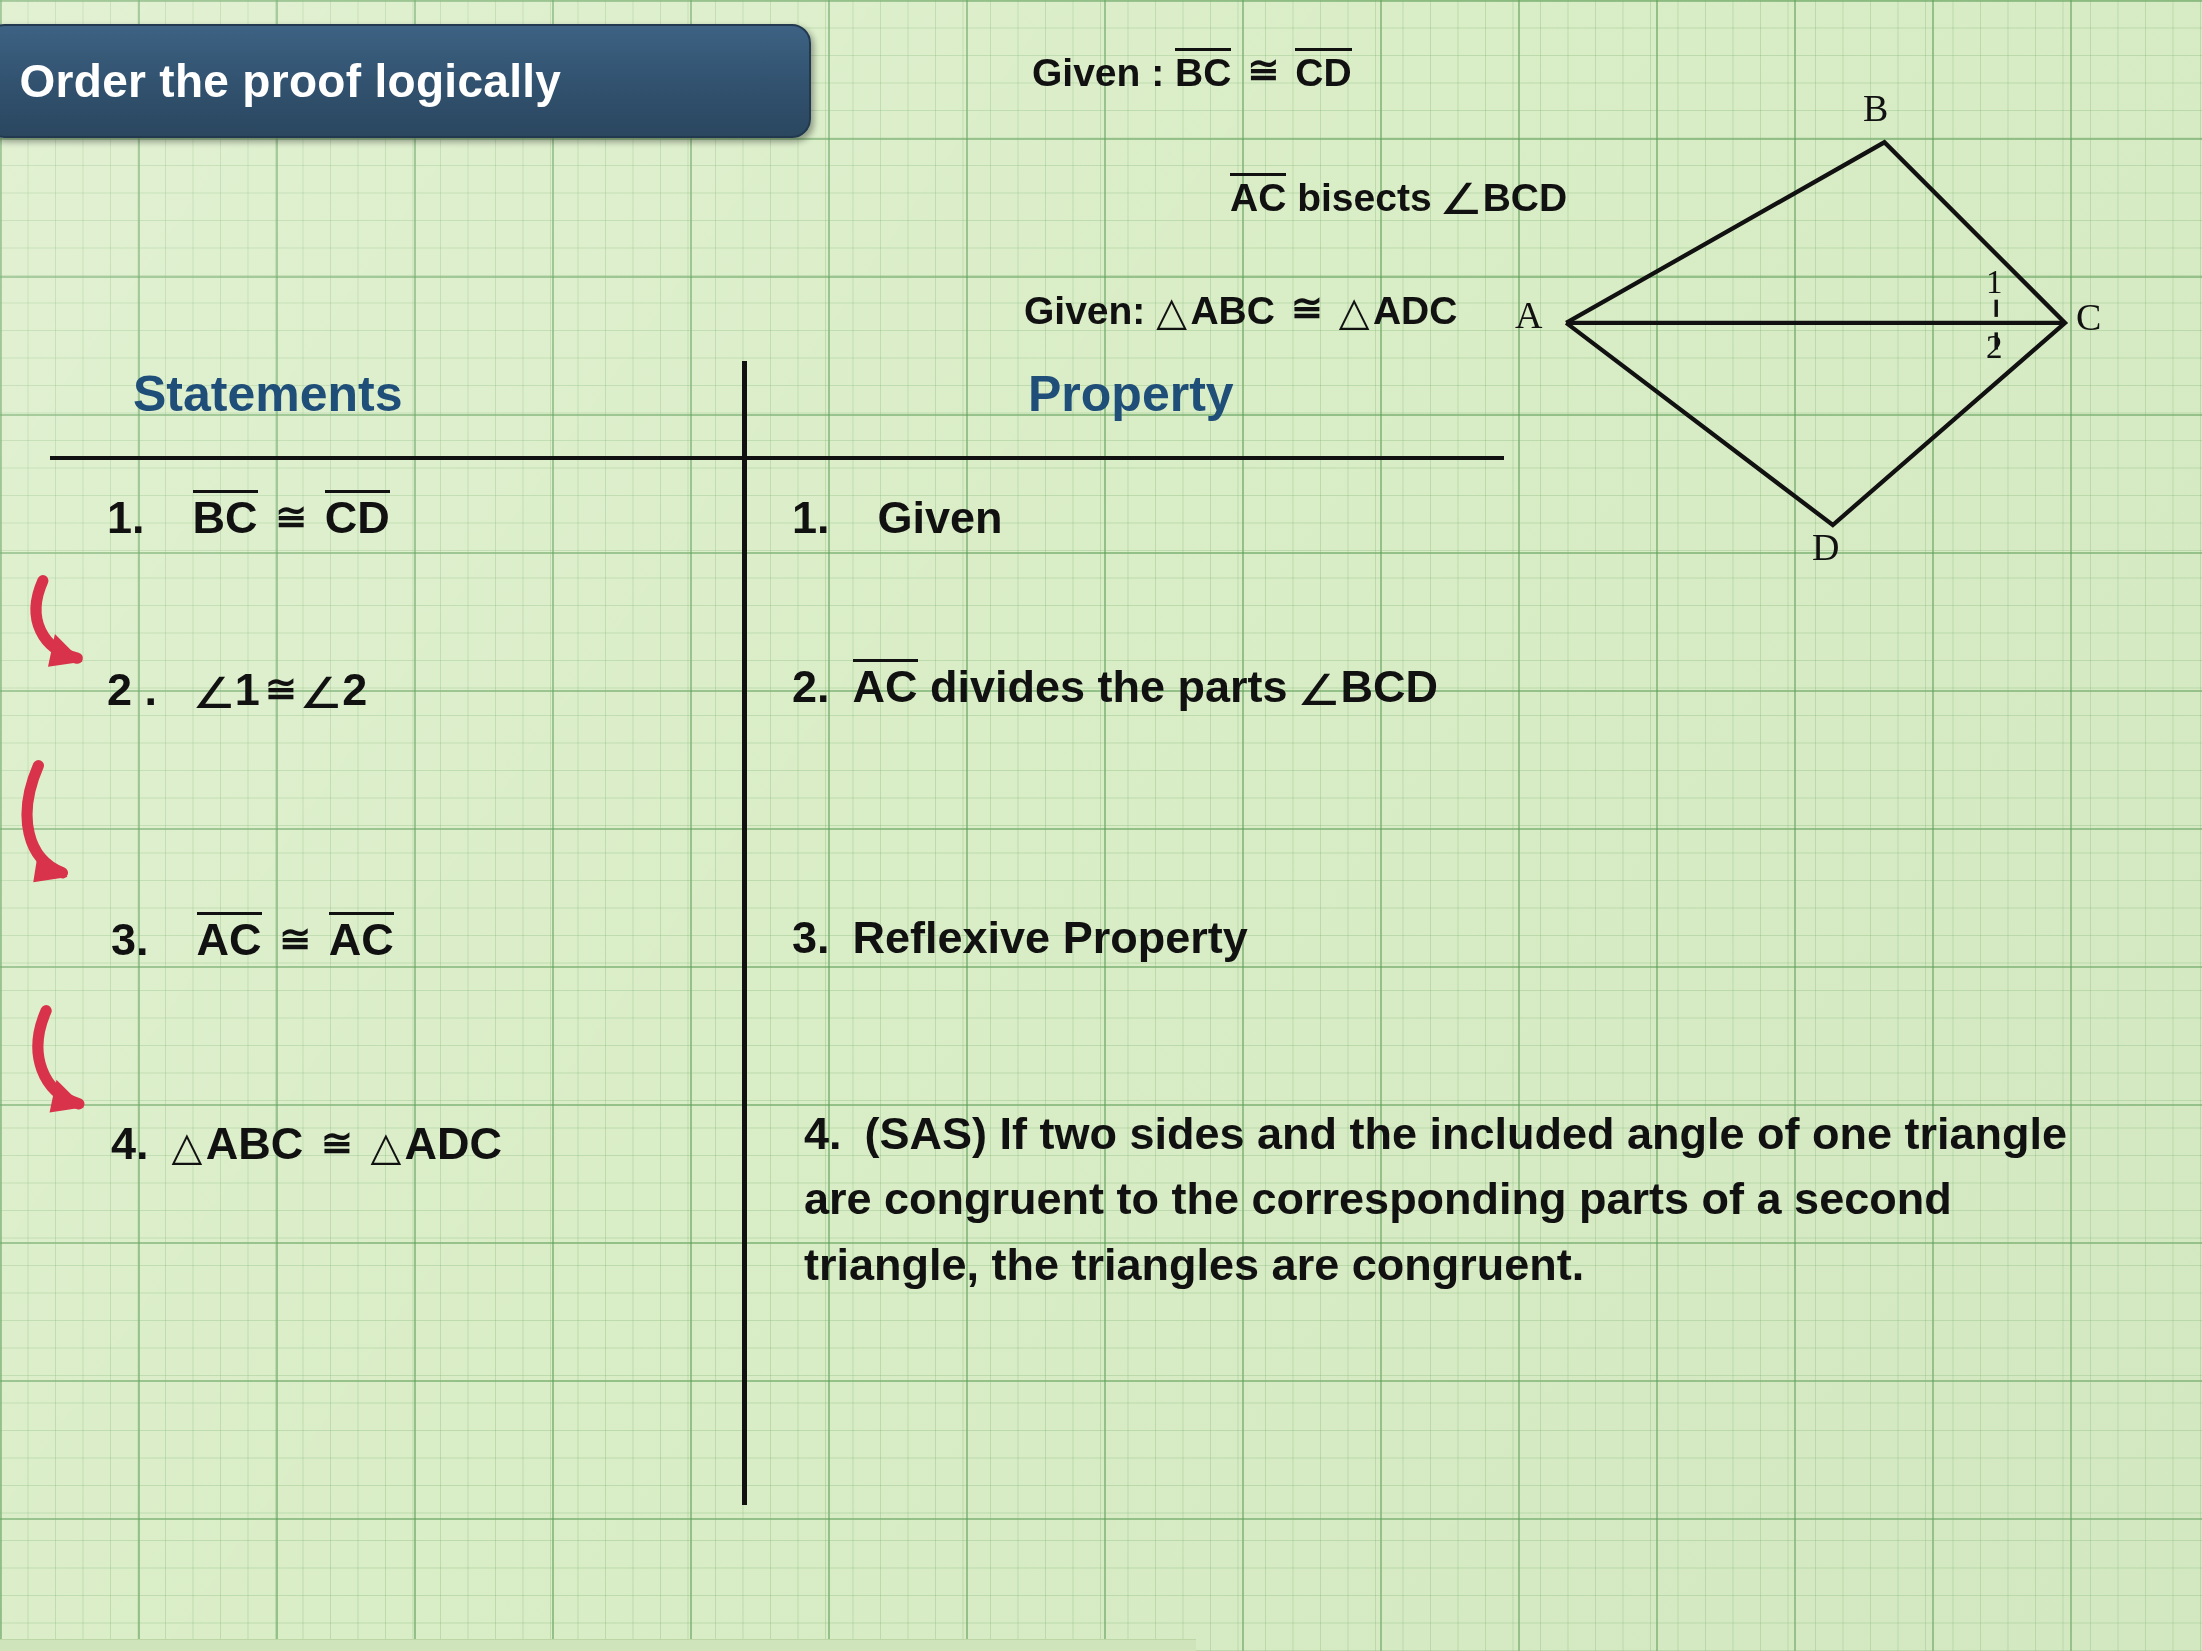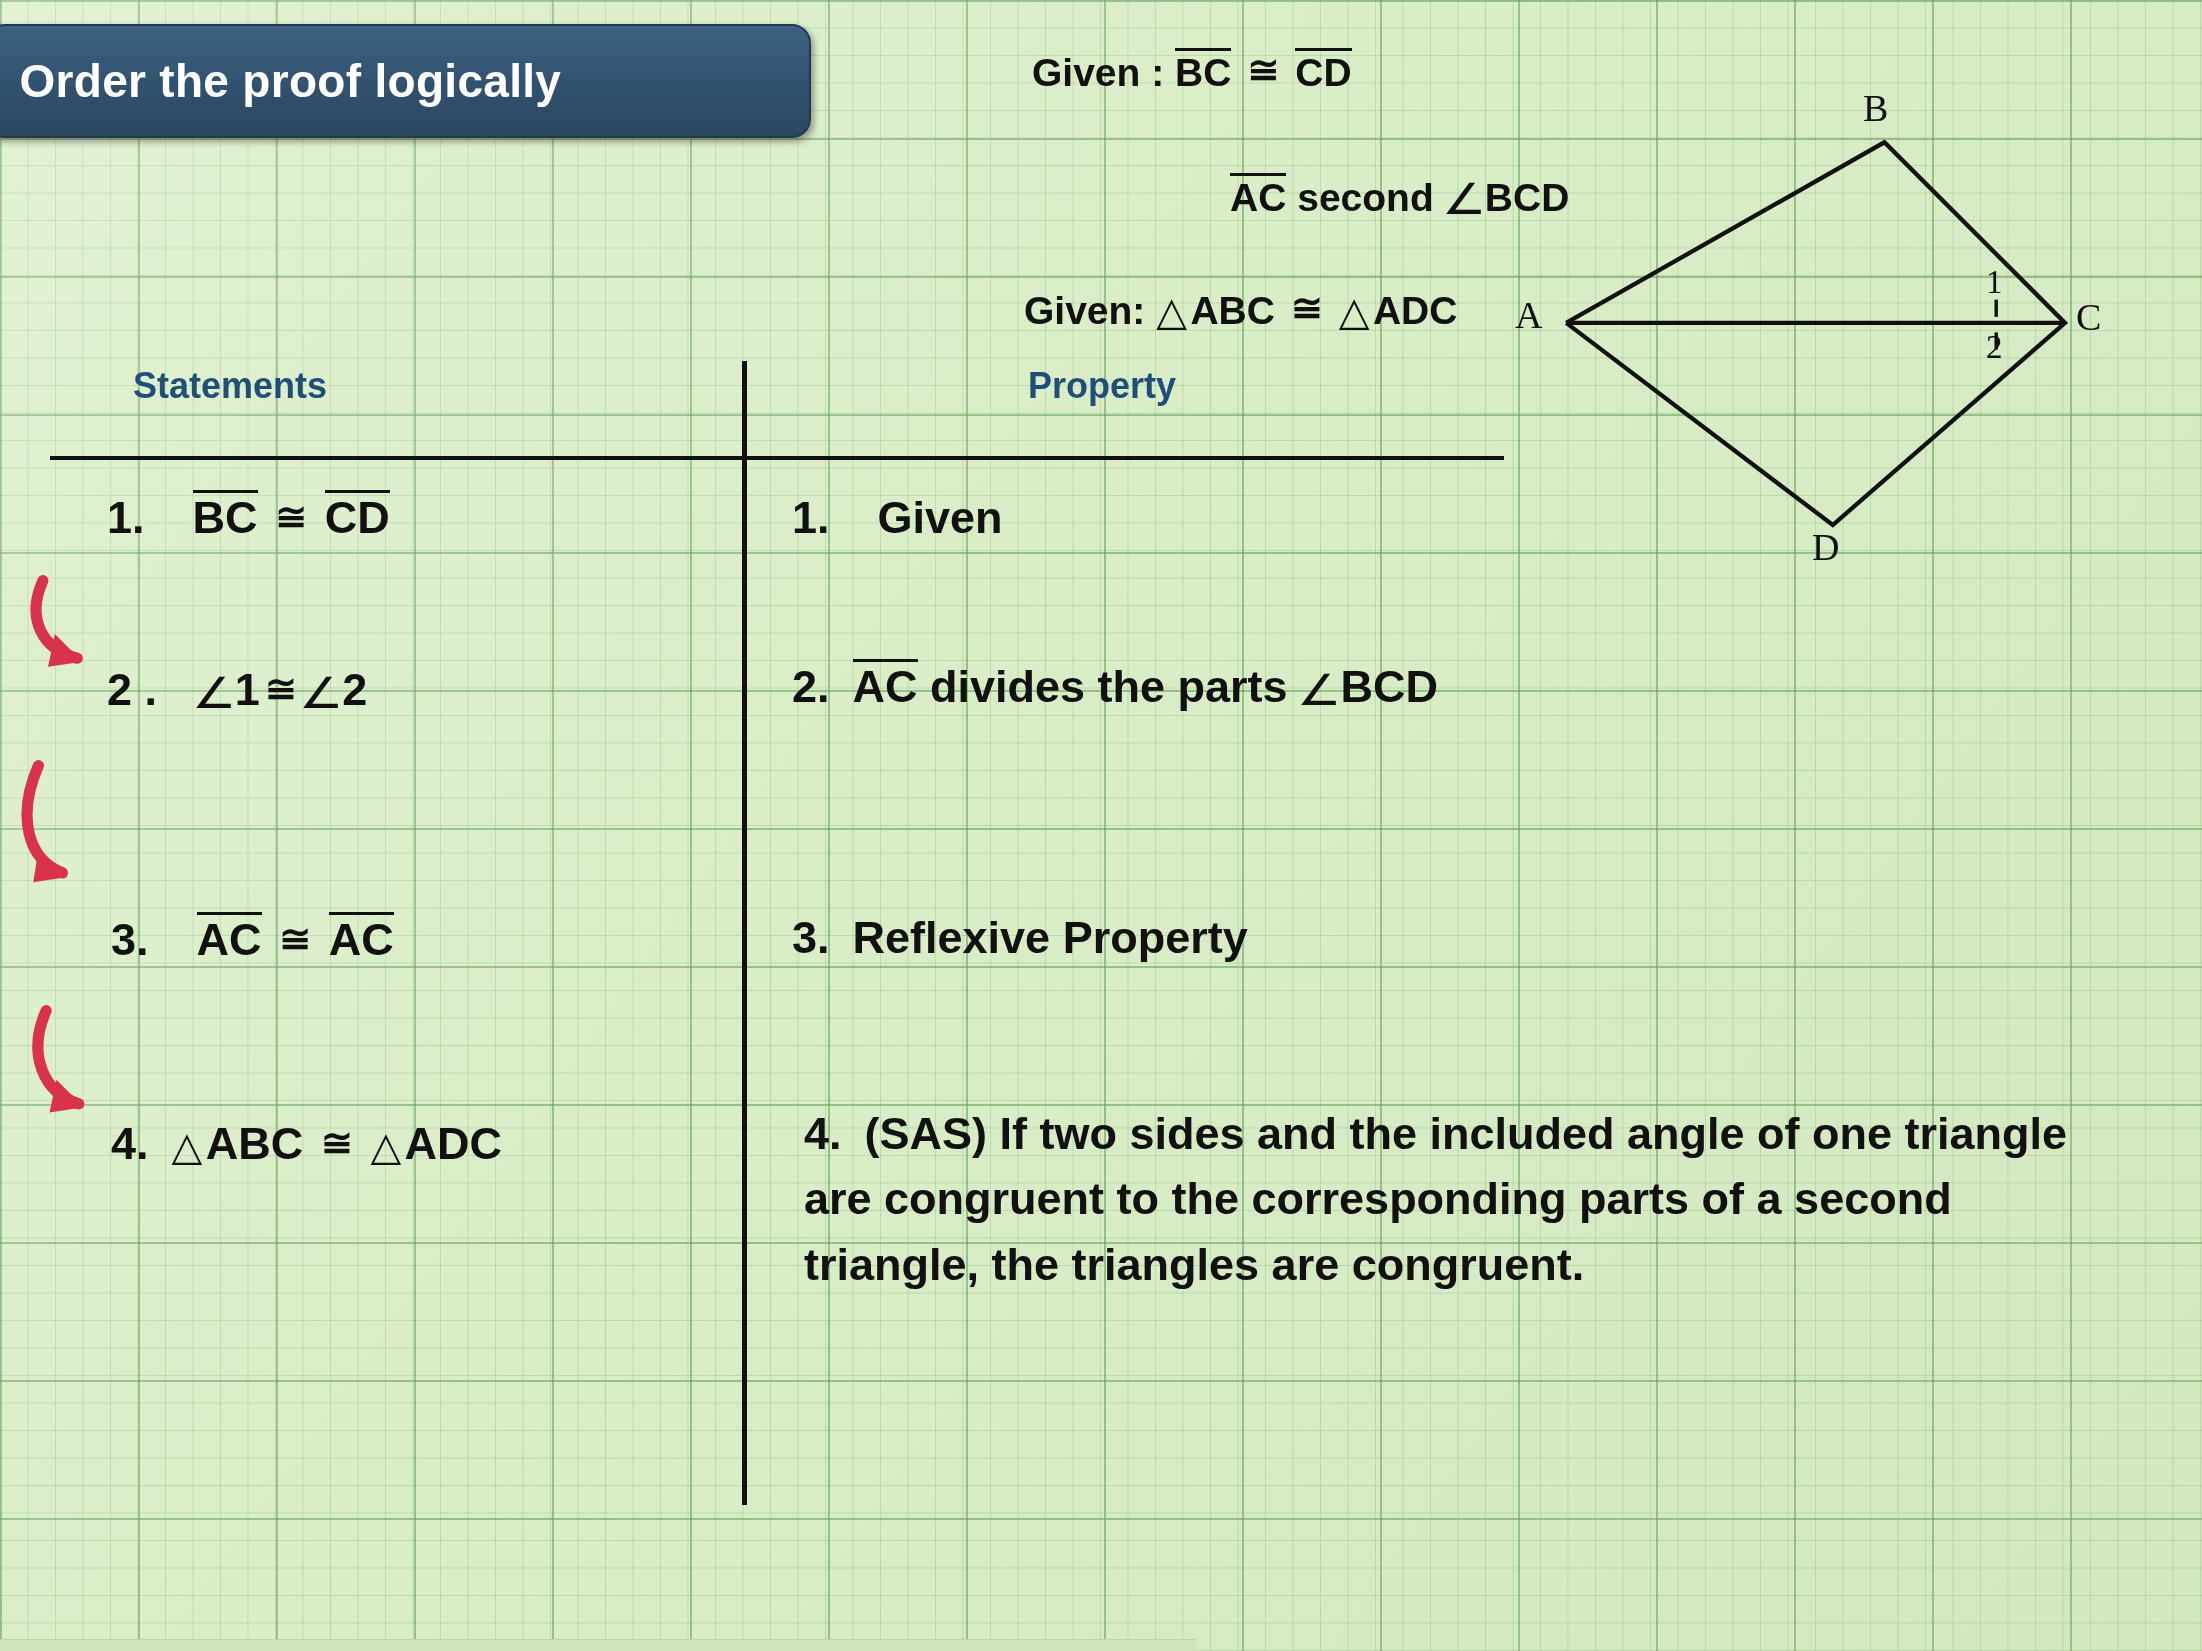--- a/index.html
+++ b/index.html
@@ -116,21 +116,21 @@
     height: 602px;
   }
   .fig-label {
     position: absolute;
     font-size: 38px;
     color: #111;
     font-family: "Liberation Serif", serif;
   }
   .col-head {
     position: absolute;
-    font-size: 36px;
+    font-size: 50px;
     font-weight: bold;
     color: #1f4e79;
   }
   #head-statements { left: 133px; top: 365px; }
   #head-reasons { left: 1028px; top: 365px; }
 
   #head-rule {
     position: absolute;
     left: 50px;
     top: 456px;
@@ -187,21 +187,21 @@
 
 <div id="given-line" class="given-block">
   <span>Given :</span>
   <span class="ovl">BC</span>
   <span class="cong">≅</span>
   <span class="ovl">CD</span>
 </div>
 
 <div id="bisects-line" class="given-block">
   <span class="ovl">AC</span>
-  <span>second</span>
+  <span>bisects</span>
   <span class="ang">∠</span><span>BCD</span>
 </div>
 
 <div id="prove-line" class="given-block">
   <span>Given:</span>
   <span class="tri">△</span><span>ABC</span>
   <span class="cong">≅</span>
   <span class="tri">△</span><span>ADC</span>
 </div>
 

